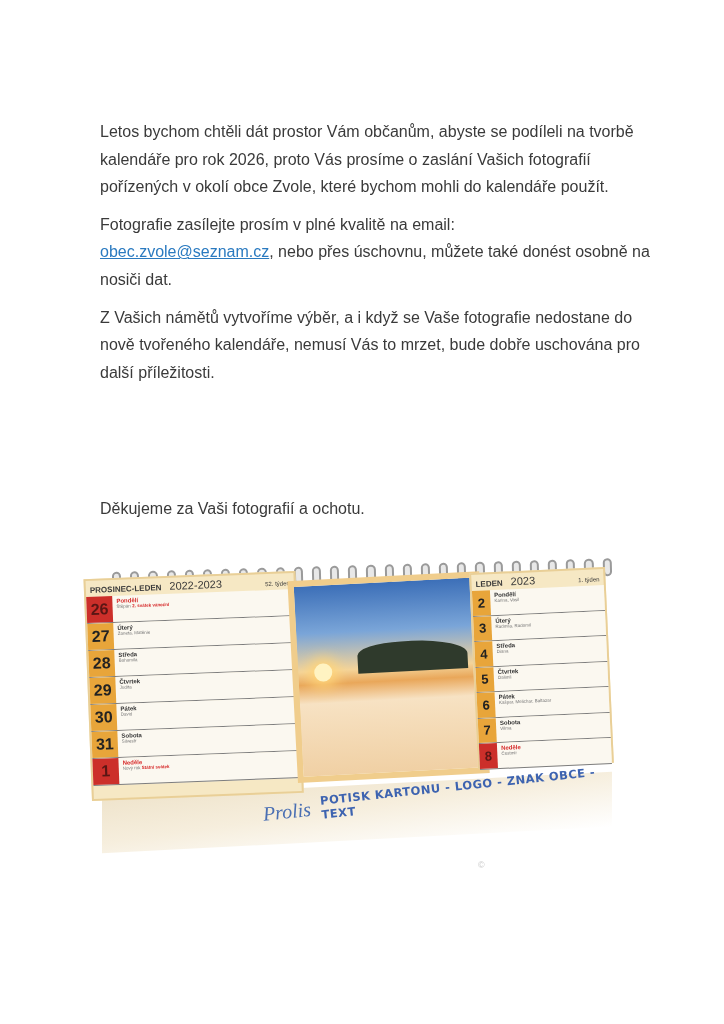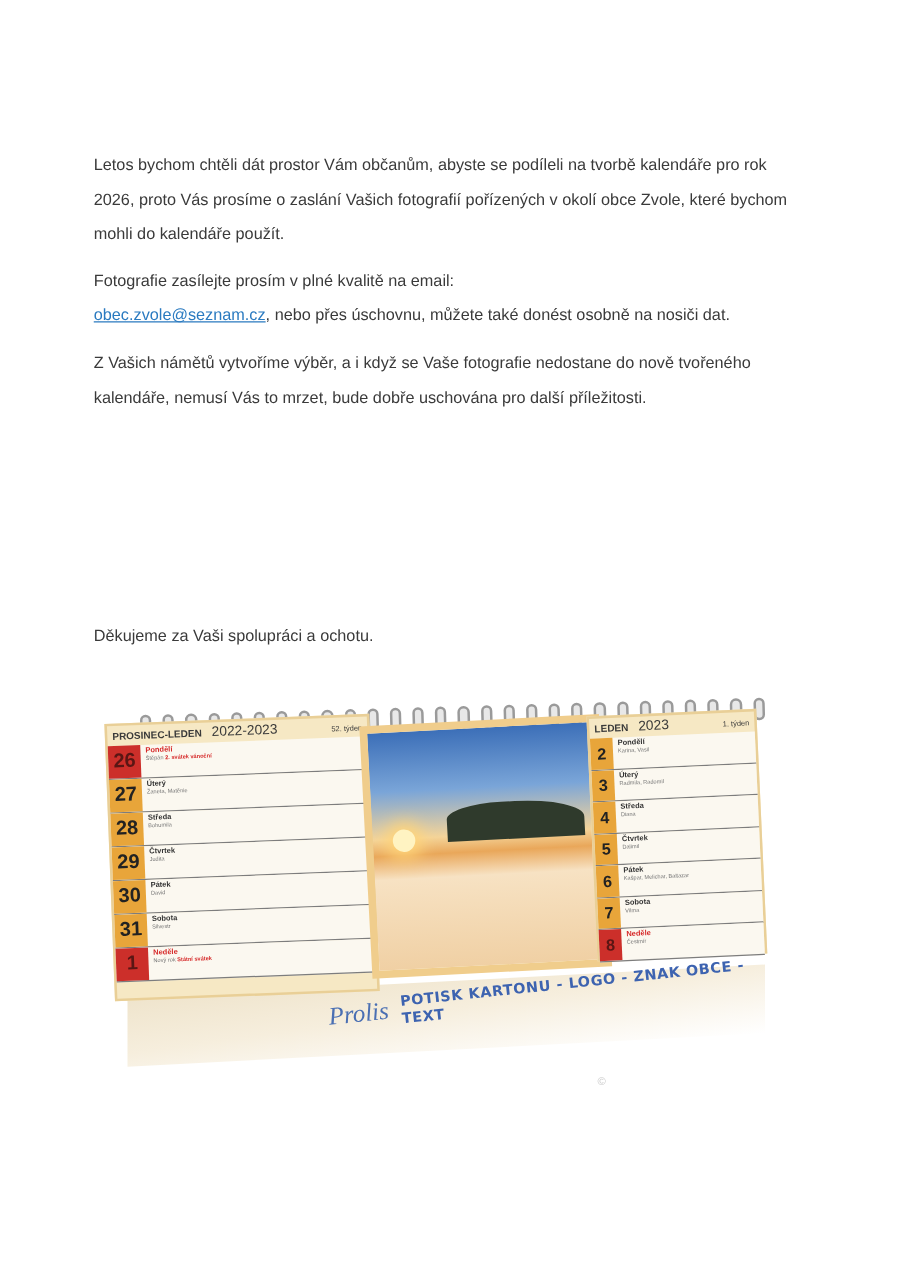--- a/index.html
+++ b/index.html
@@ -1,20 +1,20 @@
 <!DOCTYPE html>
 <html><head>
 <meta charset="utf-8">
 <style>
   html, body { margin:0; padding:0; }
   body {
     width:724px; height:1024px; background:#ffffff; position:relative; overflow:hidden;
     font-family:"Liberation Sans", "DejaVu Sans", sans-serif; color:#3b3b3b;
   }
-  .text-block { position:absolute; left:75px; width:560px; font-size:13px; line-height:27.6px; color:#3a3a3a; }
+  .text-block { position:absolute; left:100px; width:560px; font-size:16px; line-height:27.6px; color:#3a3a3a; }
   .para { margin:0 0 10px 0; }
   .email-link { color:#2a7ac0; text-decoration:underline; }
   #p1 { top:118px; }
   #p4 { top:495px; }
 
   
   .calendar { position:absolute; left:92px; top:565px; width:530px; height:275px; }
   .cal-base {
     position:absolute; left:10px; top:220px; width:510px; height:55px;
     background:linear-gradient(175deg,#efe4cc 0%,#f6eedd 45%,#ffffff 100%);
@@ -55,21 +55,21 @@
 <div class="text-block" id="p1">
   <p class="para">Letos bychom chtěli dát prostor Vám občanům, abyste se podíleli na tvorbě kalendáře pro rok 2026, proto Vás prosíme o zaslání Vašich fotografií pořízených v okolí obce Zvole, které bychom mohli do kalendáře použít.</p>
   <p class="para">
     <span>Fotografie zasílejte prosím v plné kvalitě na email:</span><br>
     <a class="email-link" title="obec.zvole@seznam.cz">obec.zvole@seznam.cz</a><span>, nebo přes úschovnu, můžete také donést osobně na nosiči dat.</span>
   </p>
   <p class="para">Z Vašich námětů vytvoříme výběr, a i když se Vaše fotografie nedostane do nově tvořeného kalendáře, nemusí Vás to mrzet, bude dobře uschována pro další příležitosti.</p>
 </div>
 
 <div class="text-block" id="p4">
-  <p class="para">Děkujeme za Vaši spolupráci a ochotu.</p>
+  <p class="para">Děkujeme za Vaši fotografií a ochotu.</p>
 </div>
 
 <div class="calendar">
   <div class="cal-base"></div>
   <div class="rings">
     <div class="ring"></div>
       <div class="ring"></div>
       <div class="ring"></div>
       <div class="ring"></div>
       <div class="ring"></div>

